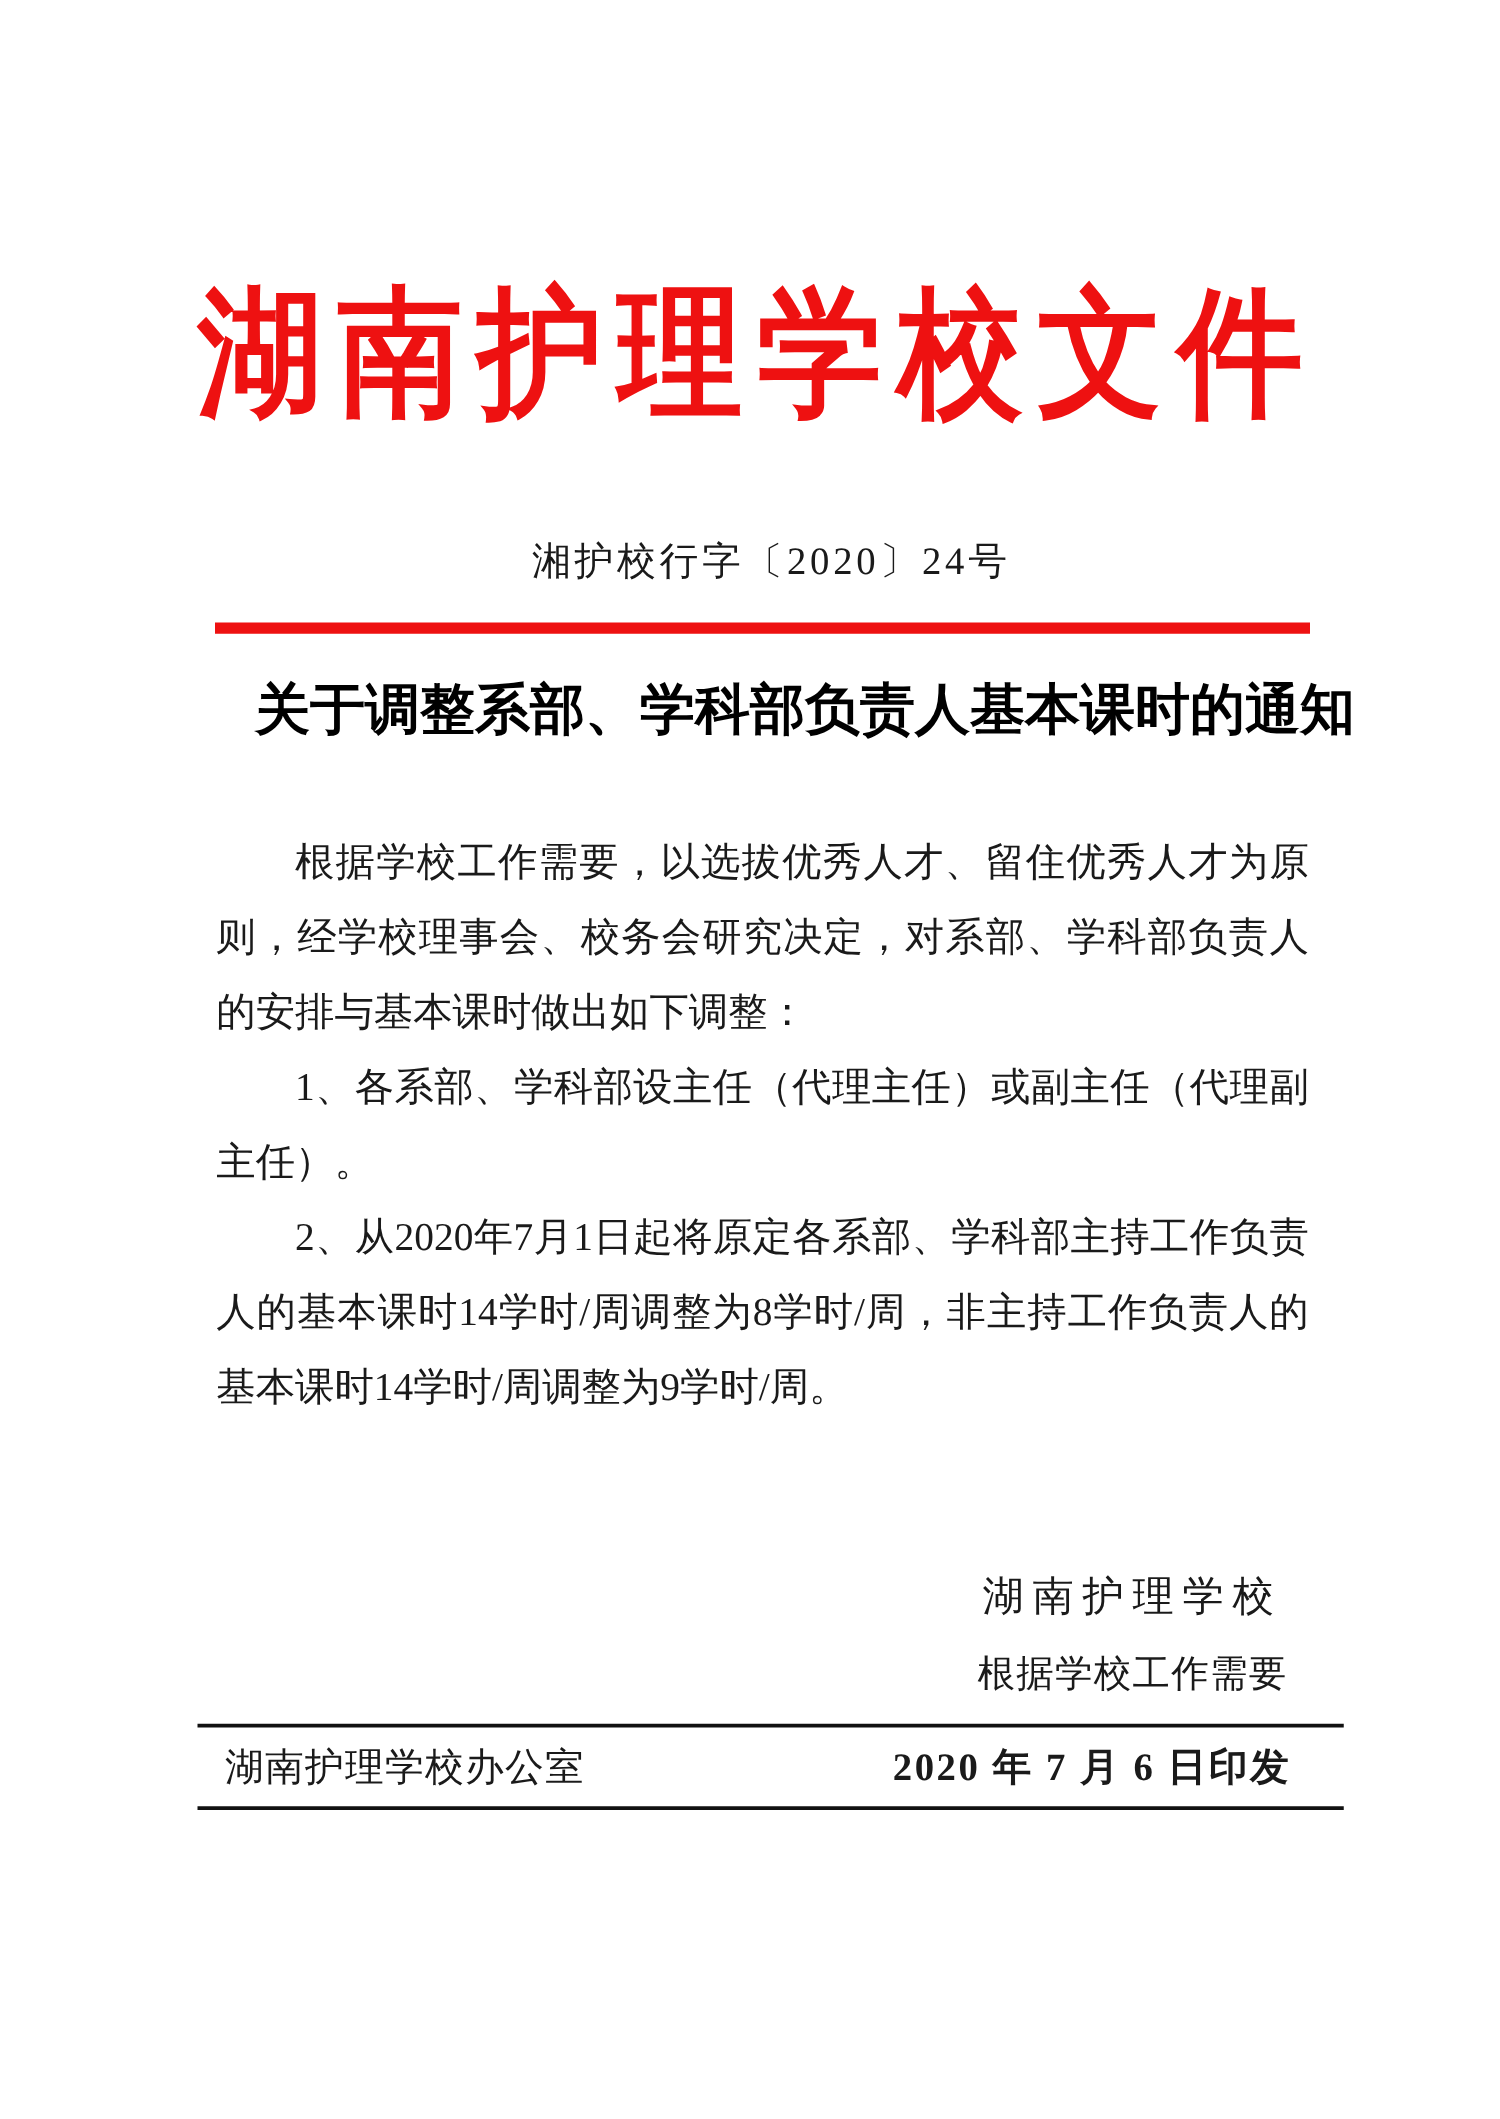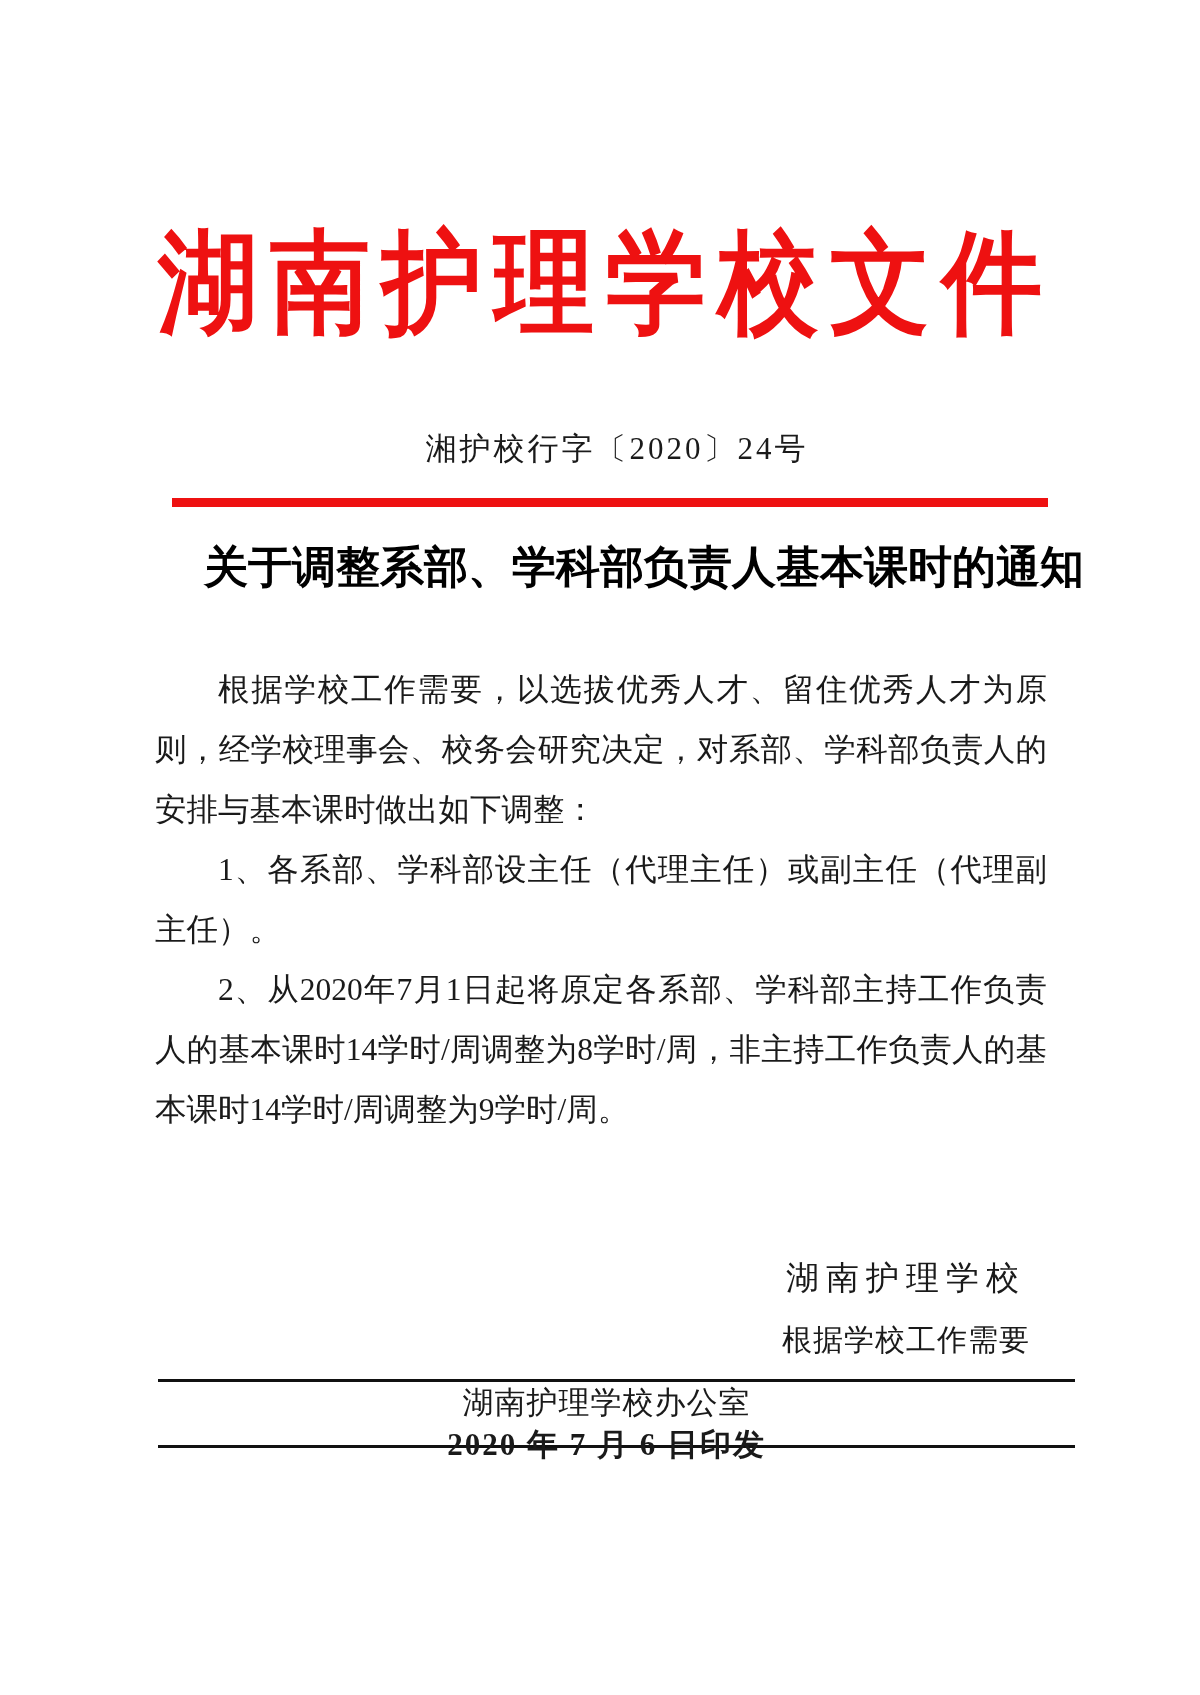--- a/index.html
+++ b/index.html
@@ -81,20 +81,21 @@
     width: 892px;
     font-size: 31.5px;
     line-height: 60px;
     color: var(--ink);
   }
   .salutation { text-align: left; }
   .para {
     text-indent: 2em;
     text-align: justify;
     text-justify: inter-ideograph;
+    margin-left: 18px;
   }
 
   
   .signature {
     position: absolute;
     top: 1247px;
     right: 170px;
     text-align: center;
     color: var(--ink);
   }
@@ -117,21 +118,20 @@
     width: 917px;
     height: 69px;
     border-top: 3px solid var(--rule-black);
     border-bottom: 3px solid var(--rule-black);
     display: flex;
     align-items: center;
     justify-content: space-between;
     padding: 0 42px 0 22px;
     font-size: 31px;
     color: var(--ink);
-    flex-direction: column;
   }
   .footer-office { letter-spacing: 1px; }
   .footer-date { letter-spacing: 2px; font-weight: bold; }
 </style>
 </head>
 <body>
 
 <div class="page">
 
   <header>

